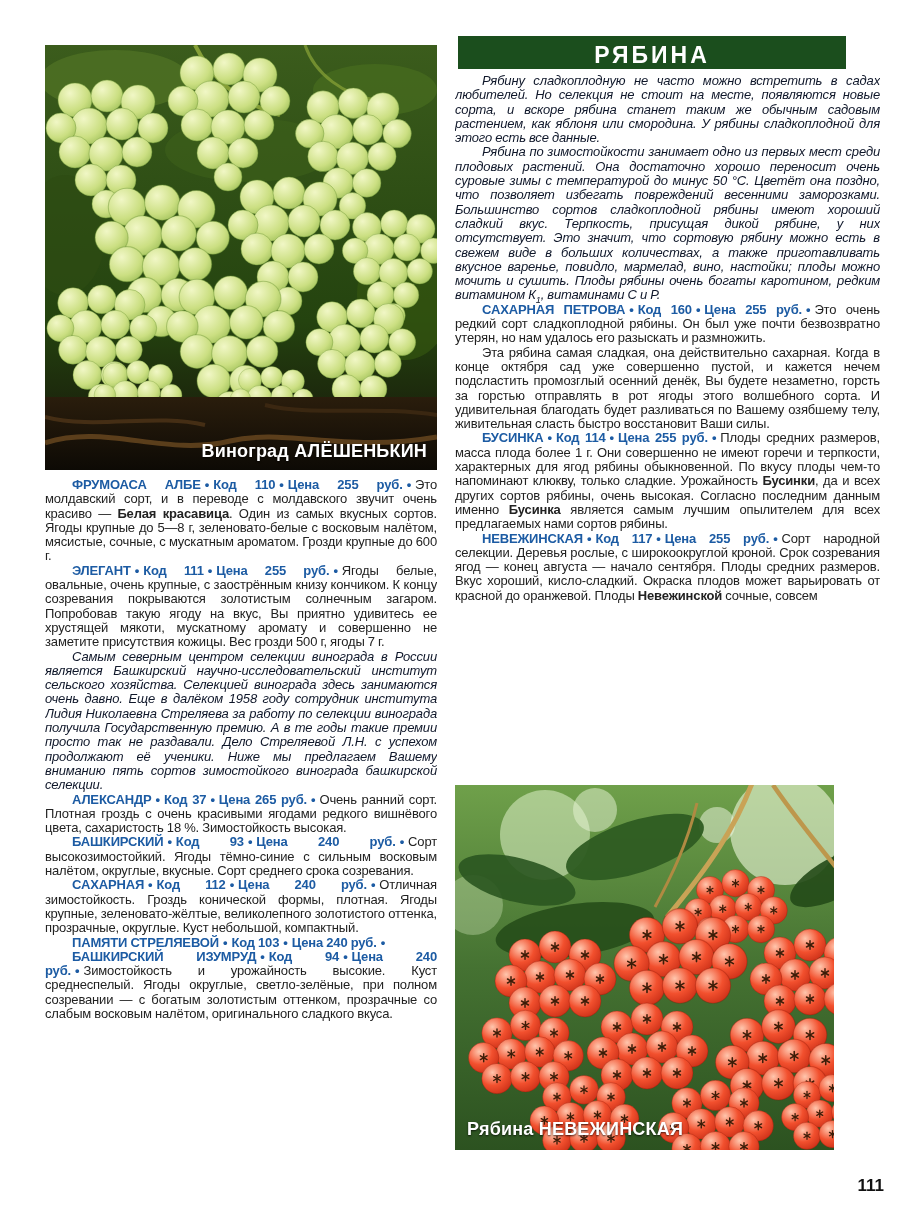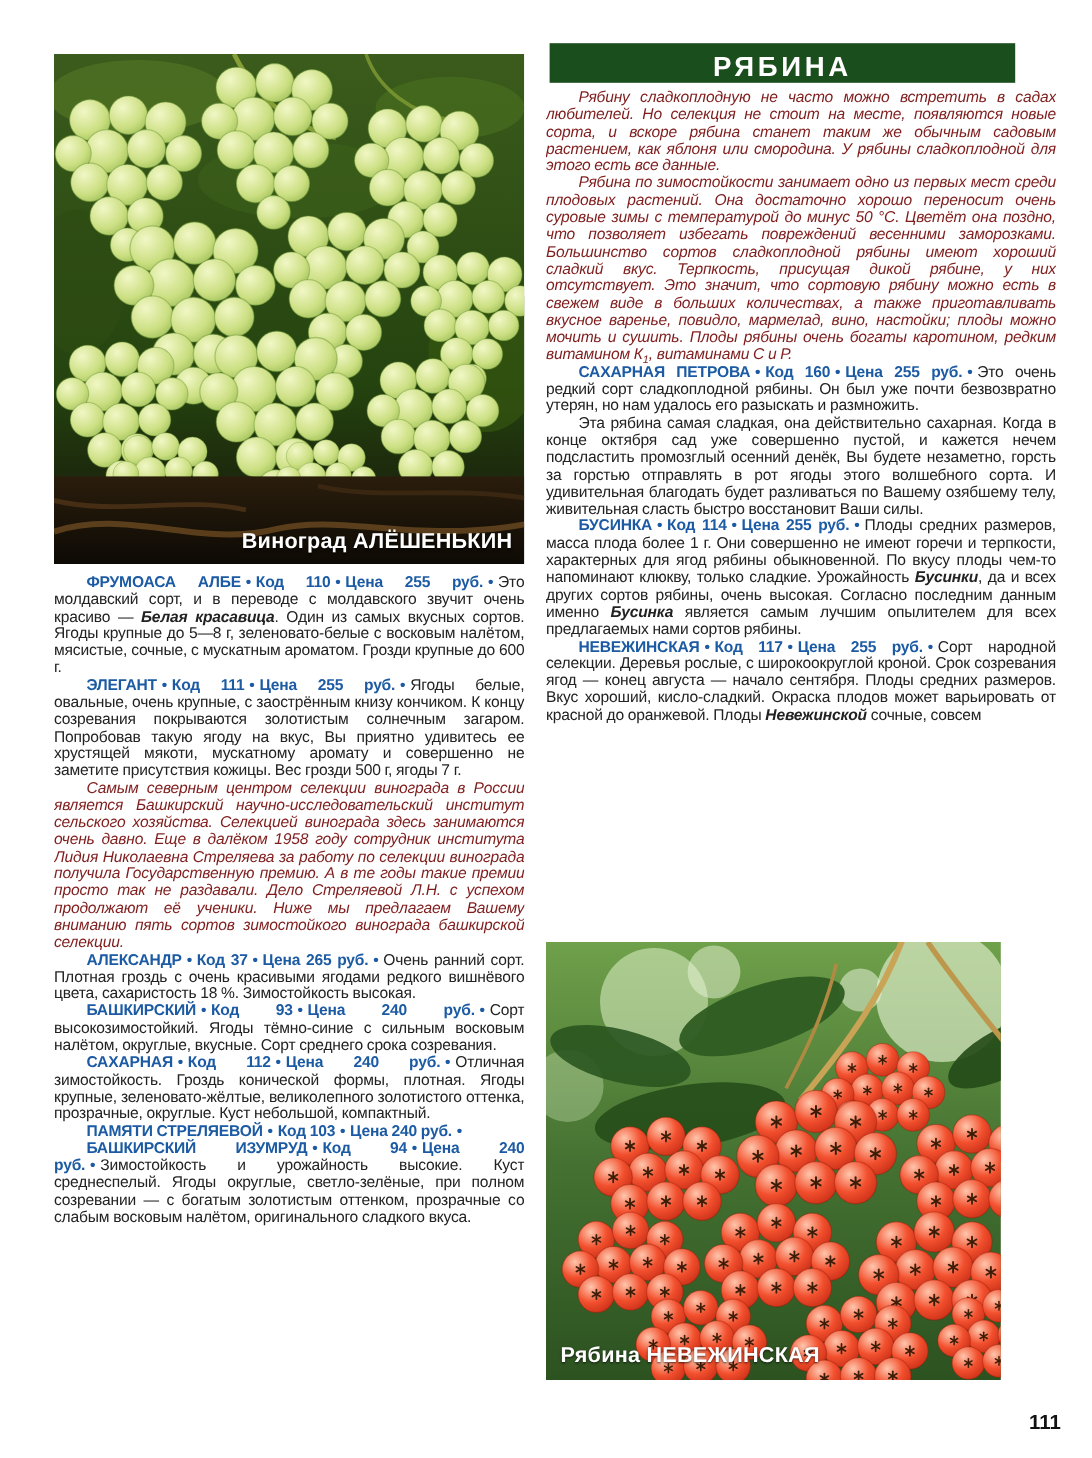--- a/index.html
+++ b/index.html
@@ -5,24 +5,24 @@
   html,body{margin:0;padding:0;}
   body{
     width:910px;height:1215px;position:relative;background:#ffffff;
     font-family:"Liberation Sans",sans-serif;color:#222;
     -webkit-font-smoothing:antialiased;overflow:hidden;
   }
   .para{
     margin:0;text-align:justify;text-indent:27px;
     font-size:13px;line-height:14.3px;letter-spacing:-0.15px;word-spacing:-0.3px;
   }
-  .italic{font-style:italic;color:#7f1d1d;}
+  .italic{font-style:italic;color:#0f172a;}
   .shead{font-weight:700;color:#1c5ba3;}
   .sep{color:#1c5ba3;font-weight:700;margin:0 4px;}
-  .st-bi{font-weight:700;font-style:italic;}
+  .st-bi{font-weight:700;}
   .st-sub{vertical-align:sub;font-size:70%;line-height:0;}
   #grape-photo{
     position:absolute;left:45px;top:45px;width:392px;height:425px;overflow:hidden;
   }
   #left-text{
     position:absolute;left:45px;top:478px;width:392px;height:700px;overflow:hidden;
   }
   #rowan-bar{
     position:absolute;left:458px;top:36px;width:388px;height:33px;
     background:#1b4e1d;color:#ffffff;font-weight:700;font-size:23px;

